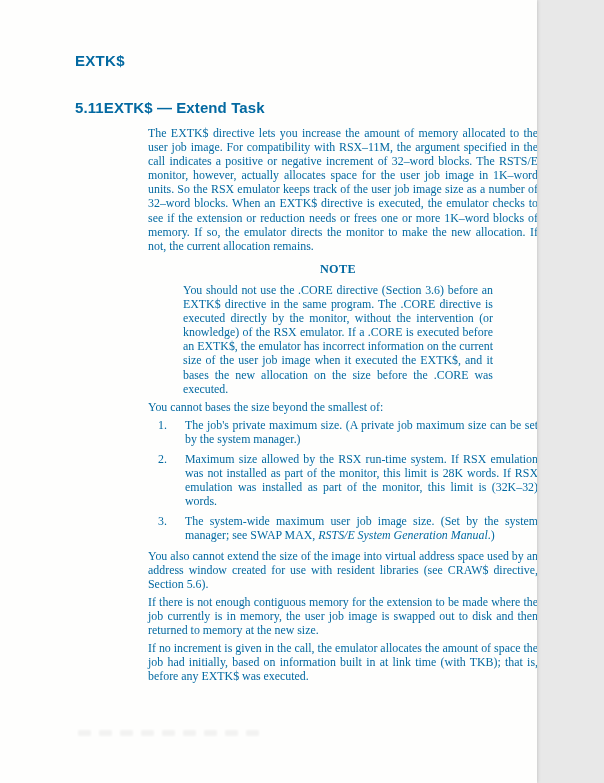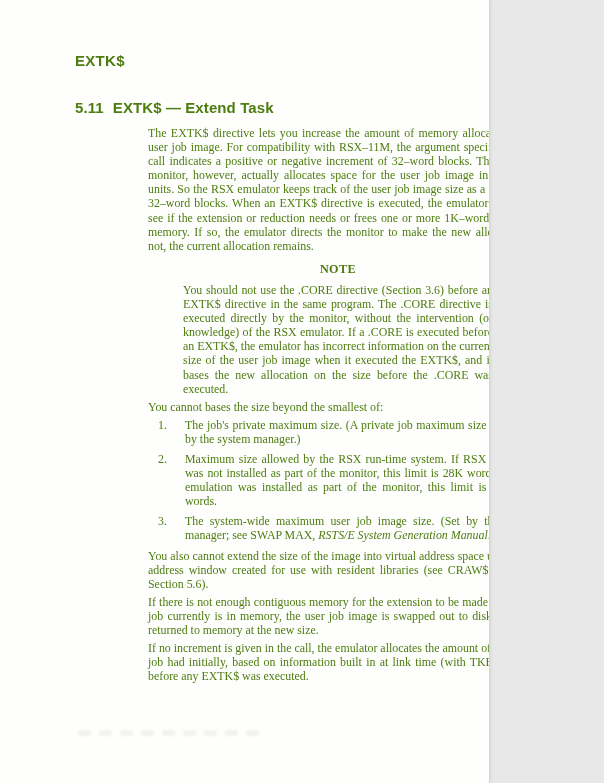--- a/index.html
+++ b/index.html
@@ -1,36 +1,36 @@
 <!DOCTYPE html>
 <html><head>
 <meta charset="utf-8">
 <style>
   html,body { margin:0; padding:0; background:#e8e8e8; }
   .page {
     position:relative;
-    width:489px; height:783px;
+    width:537px; height:783px;
     background:#fefefdff;
     background:#fefefd;
     overflow:hidden;
-    color:#4d7c0f;
+    color:#0369a1;
     box-shadow:0 0 4px rgba(0,0,0,.2);
   }
   .running-header {
     position:absolute; left:75px; top:53px;
     font:700 15px/1.1 "Liberation Sans", sans-serif;
     letter-spacing:.3px;
   }
   .section-heading {
     position:absolute; left:75px; top:100px; margin:0;
     font:700 15px/1.1 "Liberation Sans", sans-serif;
     letter-spacing:.1px;
     white-space:nowrap;
   }
-  .section-heading .sec-num { margin-right:9px; }
+  .section-heading .sec-num { }
   .body-col {
     position:absolute; left:148px; top:126px; width:390px;
     font:11.9px/14.1px "Liberation Serif", serif;
     text-align:justify;
   }
   .body-col p { margin:0 0 4px 0; }
   .body-col p.lead { margin-bottom:9px; }
   .note-block { margin:0 0 4px 0; }
   .note-heading {
     margin:8px 45px 7px 35px;

